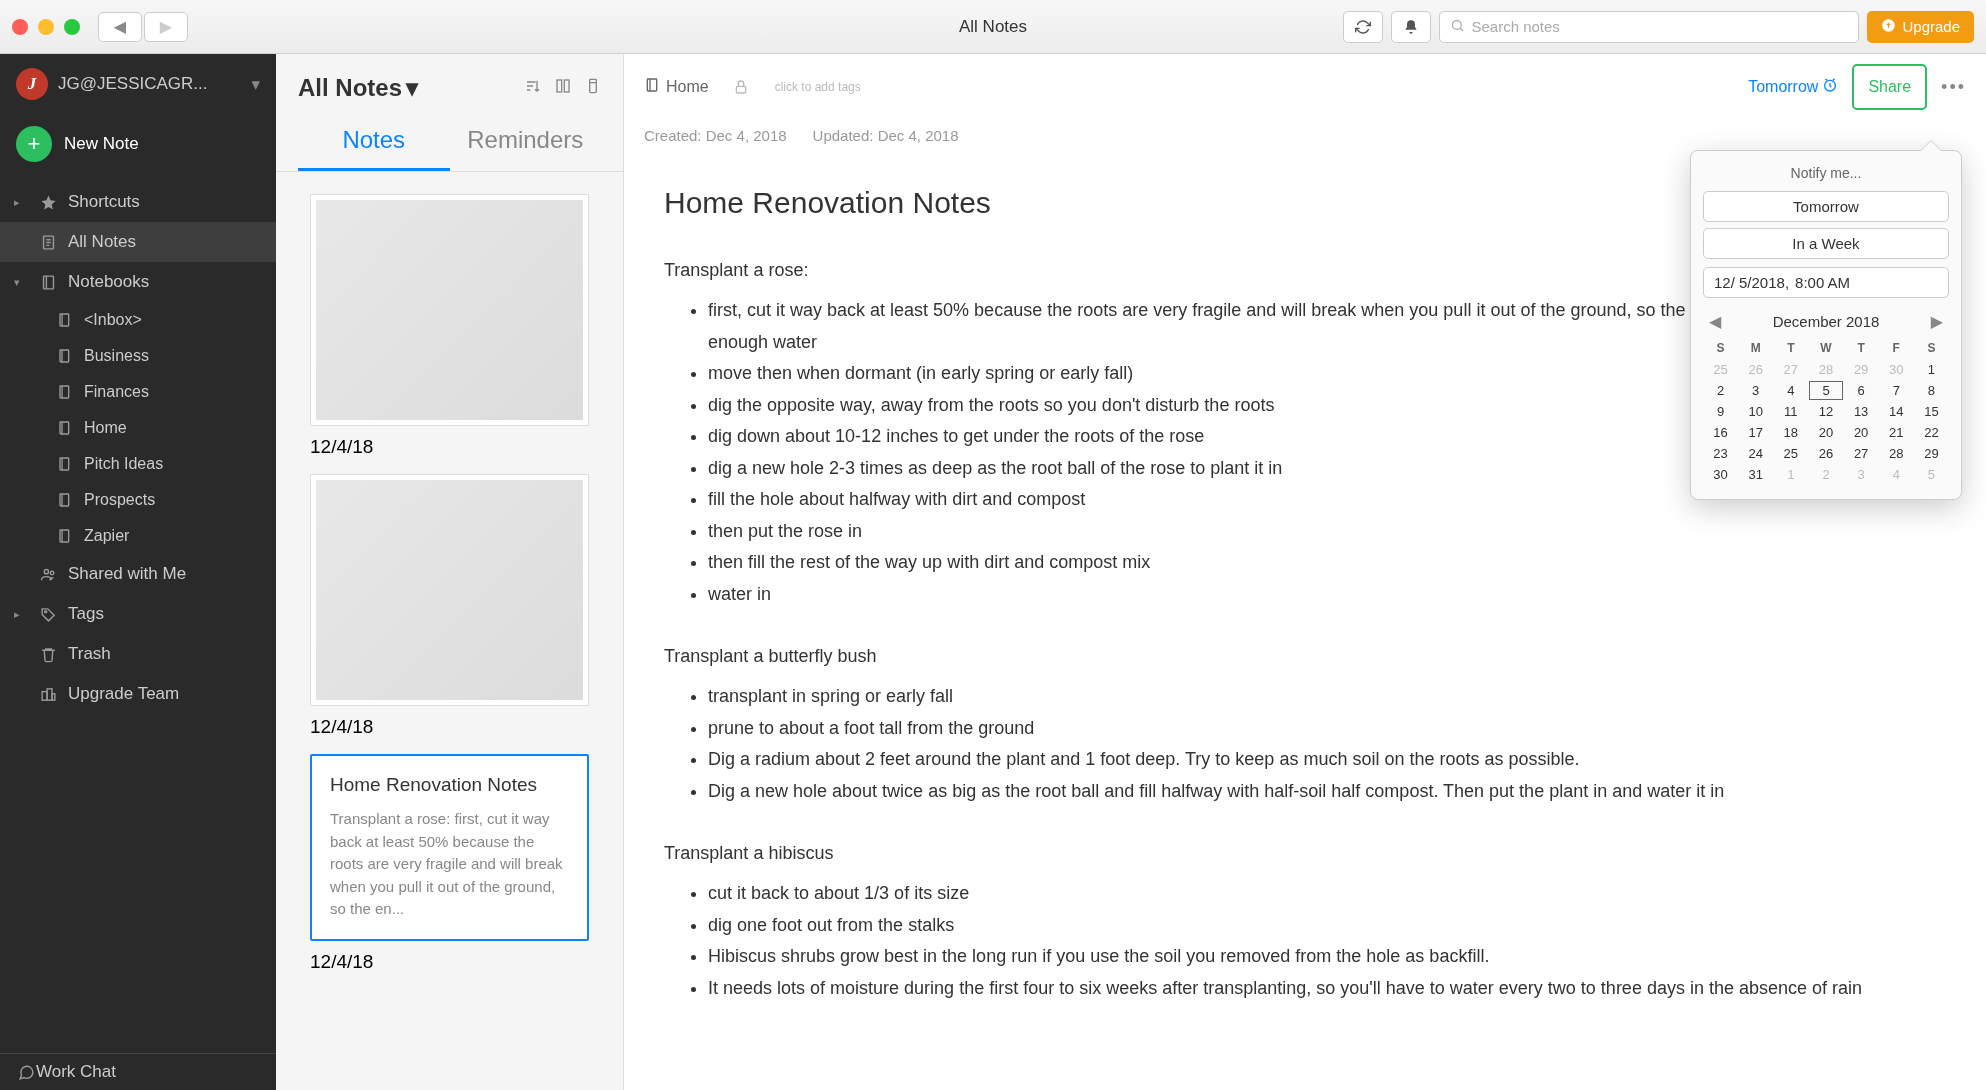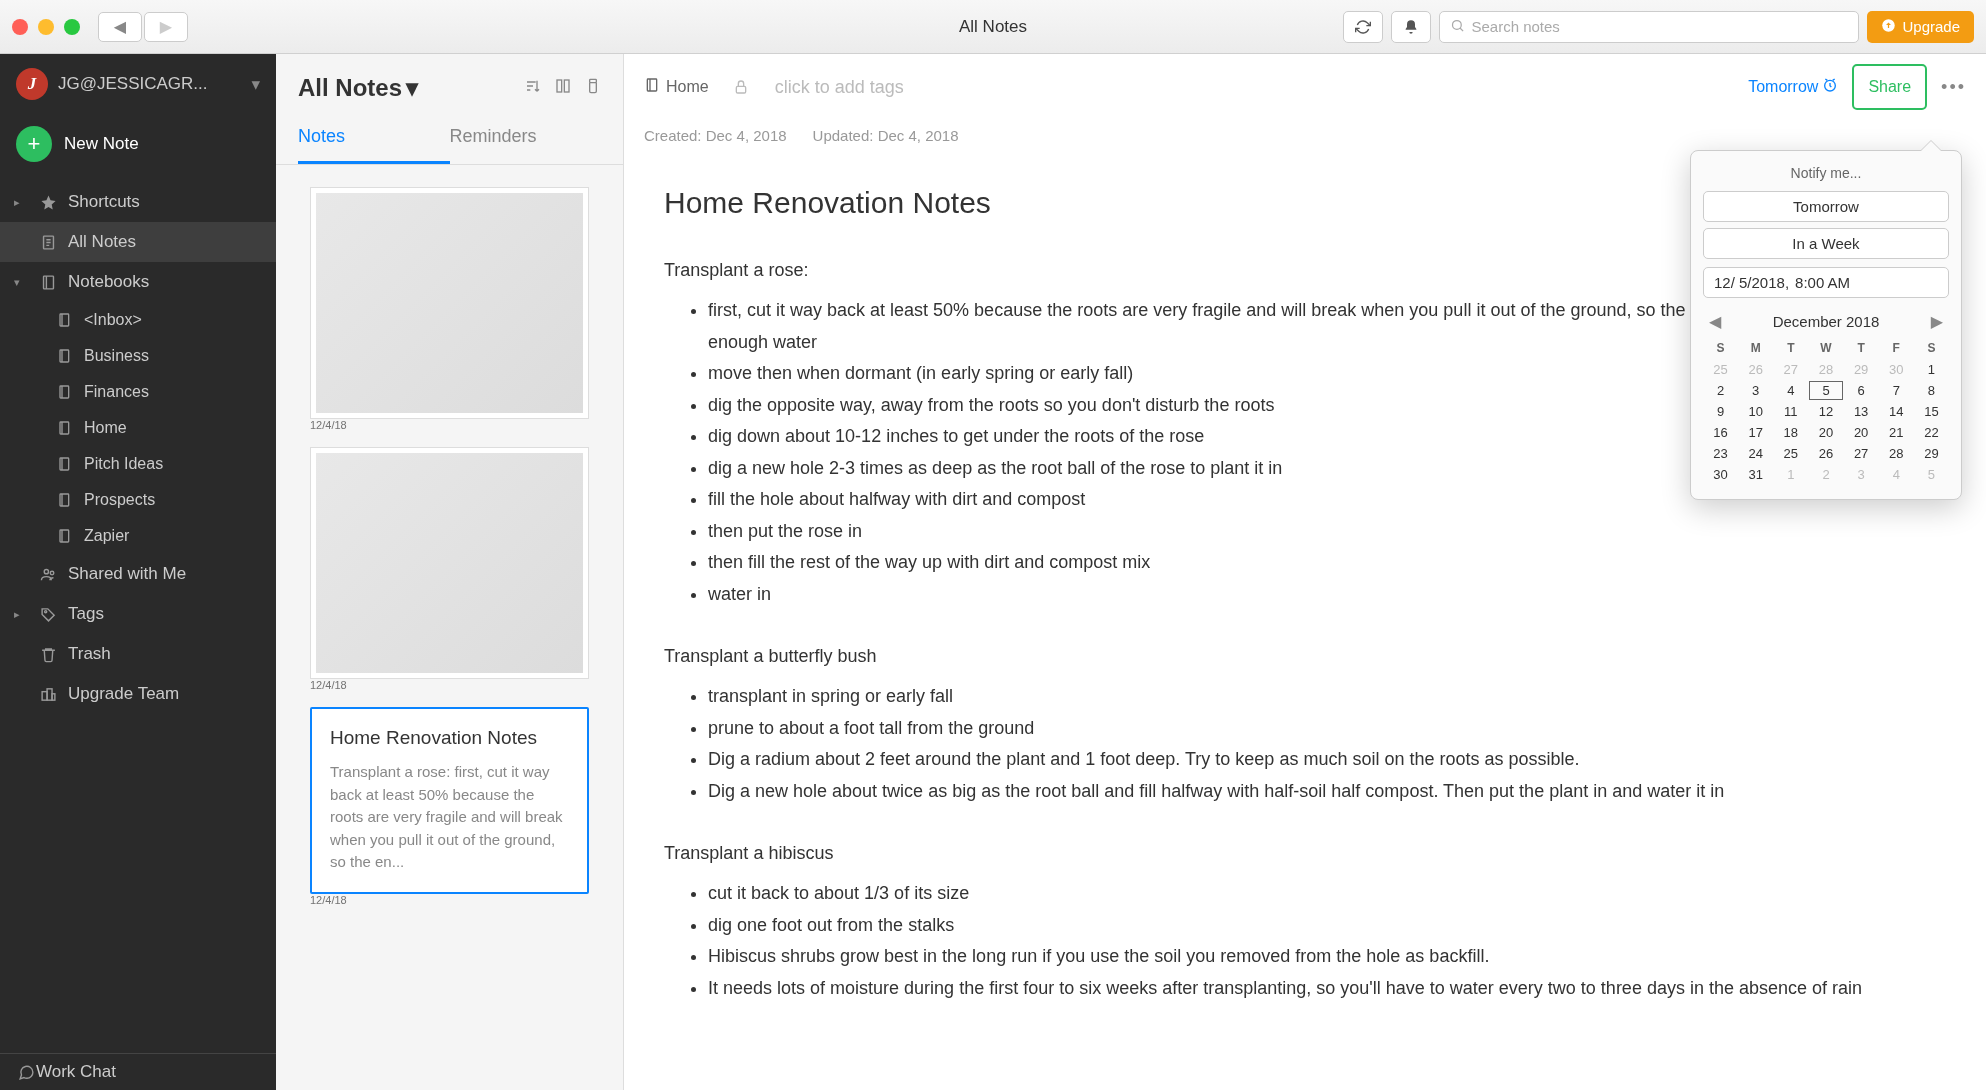--- a/index.html
+++ b/index.html
@@ -34,38 +34,38 @@
 .sb-ico { width:20px; height:20px; display:inline-flex; align-items:center; justify-content:center; color:#999;}
 .sb-foot { margin-top:auto; }
 .chat-bar { border-top:1px solid #444; padding:8px 16px; display:flex; align-items:flex-start; gap:0; cursor:pointer;}
 
 
 .notelist { width: 348px; background:#f5f5f5; border-right:1px solid #ddd; display:flex; flex-direction:column; position:relative;}
 .nl-head { padding:20px 22px 10px; display:flex; align-items:center; justify-content:space-between;}
 .nl-title { font-size:24px; font-weight:600; color:#333; display:flex; align-items:center; gap:4px; cursor:pointer;}
 .nl-icons { display:flex; gap:14px; color:#888;}
 .nl-tabs { display:flex; border-bottom:1px solid #ddd; padding: 0 22px;}
-.nl-tab { flex:1; text-align:left; padding:14px 0; font-size:18px; color:#888; cursor:pointer; border-bottom:3px solid transparent;}
+.nl-tab { flex:1; text-align:center; padding:14px 0; font-size:24px; color:#888; cursor:pointer; border-bottom:3px solid transparent;}
 .nl-tab.act { color:#0a84ff; border-bottom-color:#0a84ff; font-weight:500;}
 .nl-scroll { flex:1; overflow-y:auto; padding: 6px 14px 20px;}
 .card { margin:16px 20px; }
 .thumb { border:1px solid #ddd; background:#fff; padding:5px; }
 .thumb-inner { height: 220px; background: linear-gradient(135deg,#e8e8e8,#dcdcdc); }
-.card-date { color:#737373; font-size:11px; }
+.card-date { color:#000000; font-size:19px; margin-top:10px; }
 .card-note { border:2px solid #0a84ff; background:#fff; padding:18px; border-radius:2px;}
 .card-note h3 { font-size:19px; font-weight:500; color:#333; margin-bottom:12px;}
 .card-note p { font-size:15px; color:#888; line-height:1.5;}
 
 .nl-scroll::-webkit-scrollbar { width:14px;} .nl-scroll::-webkit-scrollbar-thumb{background:#bbb;border-radius:8px;border:3px solid #f5f5f5;}
 
 
 .editor { flex:1; background:#fff; display:flex; flex-direction:column; position:relative;}
 .ed-bar { display:flex; align-items:center; gap:14px; padding:10px 20px; border-bottom:1px solid transparent;}
 .crumb { display:flex; align-items:center; gap:6px; color:#666; font-size:16px;}
-.tag-add { color:#bbb; font-size:18px; margin-left: 6px; cursor:text;}
+.tag-add { color:#bbb; font-size:12px; margin-left: 6px; cursor:text;}
 .ed-bar-right { margin-left:auto; display:flex; align-items:center; gap:14px;}
 .tom-link { color:#0a84ff; font-size:16px; display:flex; align-items:center; gap:4px; cursor:pointer;}
 .share-btn { border:2px solid #2dbe60; color:#2dbe60; border-radius:5px; padding:12px 14px; font-size:16px; font-weight:500; cursor:pointer;}
 .more { color:#888; font-size:18px; cursor:pointer; letter-spacing:2px;}
 .meta { padding:6px 20px 14px; color:#999; font-size:15px; display:flex; gap:26px;}
 .content { padding: 10px 40px 40px; overflow-y:auto; flex:1; color:#333;}
 .content h1 { font-size:30px; font-weight:500; margin:18px 0 40px;}
 .content .sec { font-size:18px; margin-bottom:14px;}
 .content ul { padding-left:44px; margin-bottom:36px;}
 .content li { font-size:18px; line-height:1.75; }

